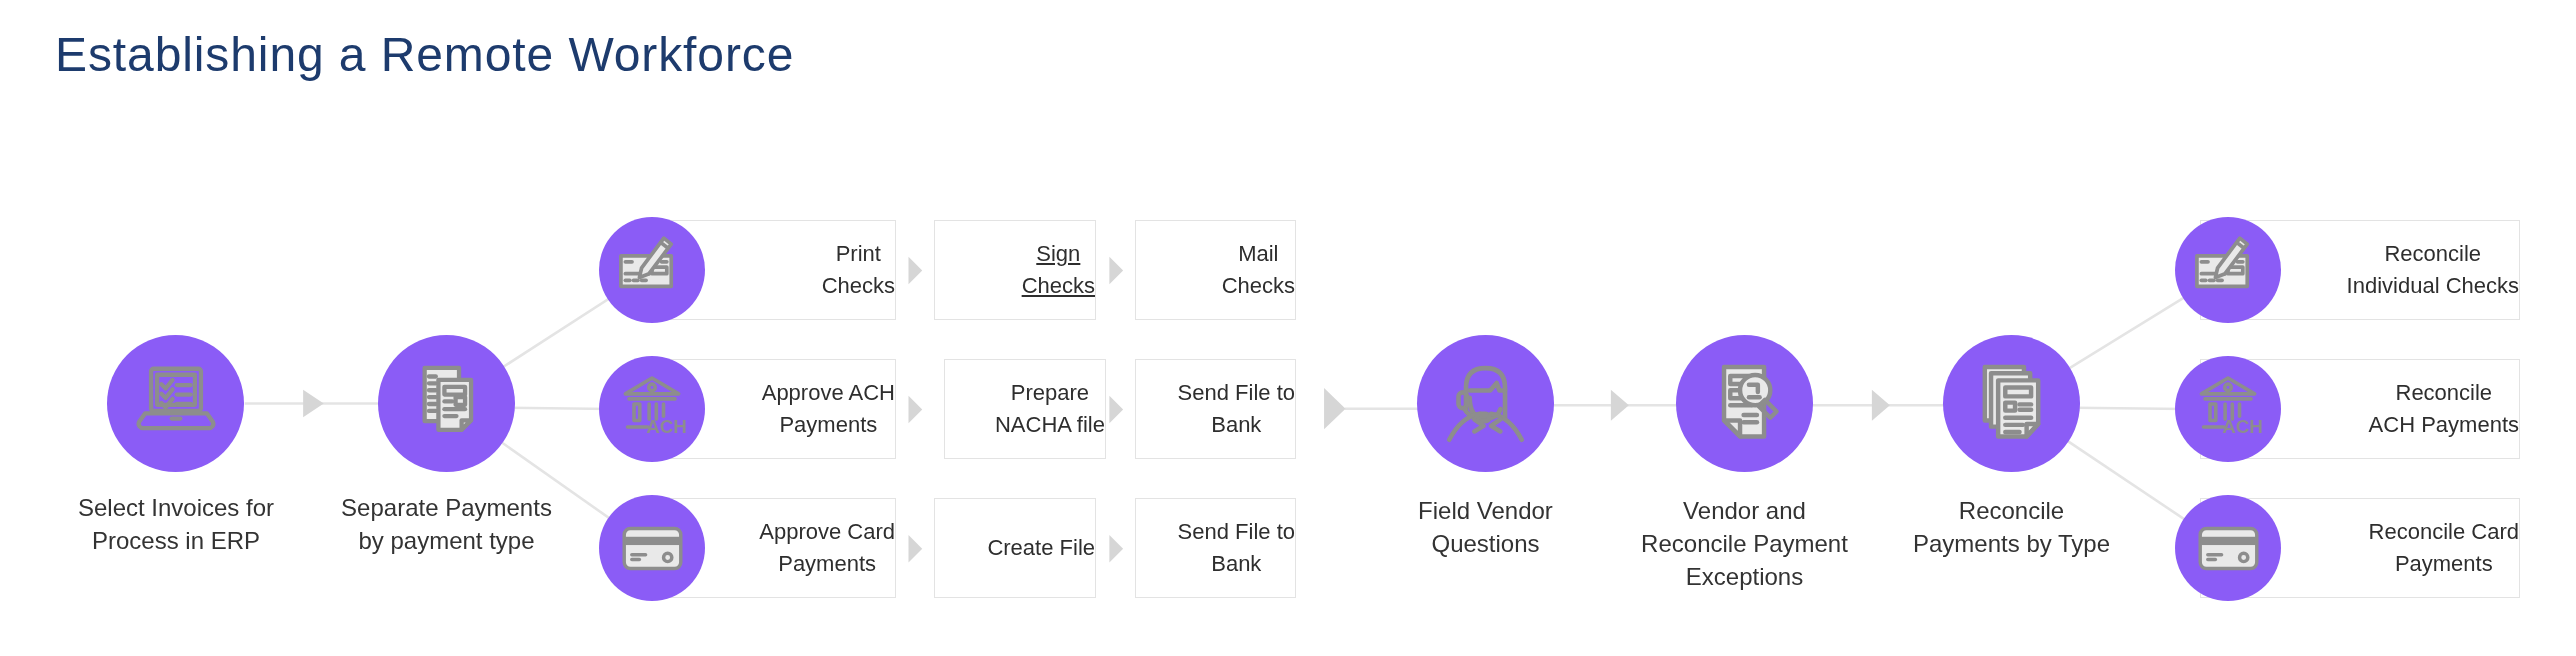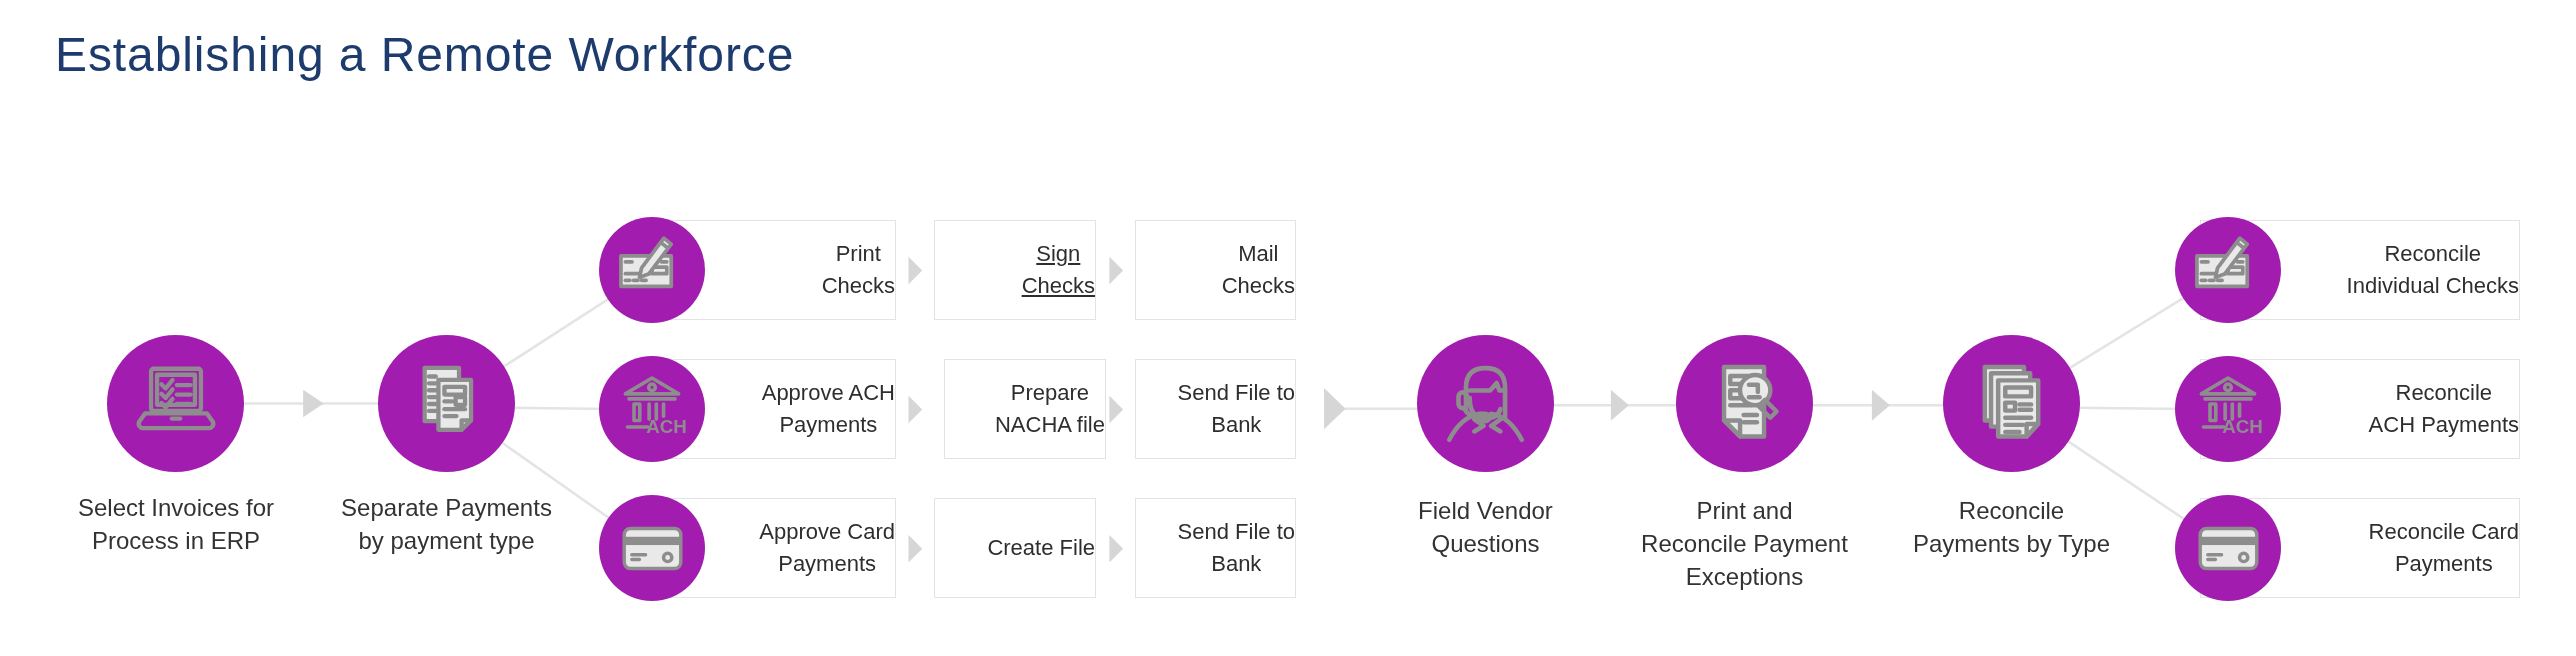--- a/index.html
+++ b/index.html
@@ -3,21 +3,21 @@
 <meta charset="utf-8">
 <style>
   html,body{margin:0;padding:0;background:#ffffff;}
   .stage{position:relative;width:2576px;height:656px;background:#ffffff;overflow:hidden;
          font-family:"Liberation Sans",sans-serif;}
   .title-line1{position:absolute;left:55px;top:27px;font-size:48px;font-weight:500;
                letter-spacing:0.9px;color:#1d3b6d;}
   .title-line2{position:absolute;left:55px;top:88px;font-size:53px;font-weight:700;
                letter-spacing:0.4px;color:#1d3b6d;}
   .lines{position:absolute;left:0;top:0;}
-  .circle{position:absolute;border-radius:50%;background:#a21caf;
+  .circle{position:absolute;border-radius:50%;background:#8b5cf6;
           display:flex;align-items:center;justify-content:center;}
   .circle.big{width:137px;height:137px;}
   .circle.small{width:106px;height:106px;}
   .box{position:absolute;height:100px;background:#ffffff;border:1.7px solid #e3e3e3;
        box-sizing:border-box;display:flex;align-items:center;justify-content:flex-end;
        text-align:center;white-space:pre-line;font-size:22px;line-height:32px;color:#2e2e2e;}
   .box.pl40{padding-left:34px;}
   .box.pl70{padding-left:60px;}
   .caption{position:absolute;text-align:center;white-space:pre-line;
            font-size:24px;line-height:33px;color:#333333;}
@@ -198,21 +198,21 @@
       <rect x="34" y="35" width="12" height="9"></rect>
       <line x1="34" y1="52" x2="58" y2="52"></line>
       <line x1="49" y1="63" x2="64" y2="63"></line>
       <line x1="49" y1="71" x2="64" y2="71"></line>
       <circle class="bg" cx="62" cy="35" r="17"></circle>
       <path d="M55 29 h10 v8"></path>
       <line x1="55" y1="43" x2="67" y2="43"></line>
       <path d="M73 46 l13 13 -7 7 -13 -13 z"></path>
     </svg>
   </div>
-  <div class="caption" style="left:1571px;top:494px;width:347px;">Print and
+  <div class="caption" style="left:1571px;top:494px;width:347px;">Vendor and
 Reconcile Payment
 Exceptions</div>
 
   <div class="circle big" style="left:1943px;top:335px;">
     <svg class="icon" width="89" height="89" viewBox="0 0 100 100">
       <rect class="bg" x="20" y="9" width="44" height="60"></rect>
       <rect class="bg" x="27" y="16" width="44" height="60"></rect>
       <path class="bg" d="M35 24 h45 v49 l-13 14 h-32 z"></path>
       <path d="M80 73 l-13 14 v-14 z"></path>
       <rect x="43" y="32" width="29" height="10"></rect>

